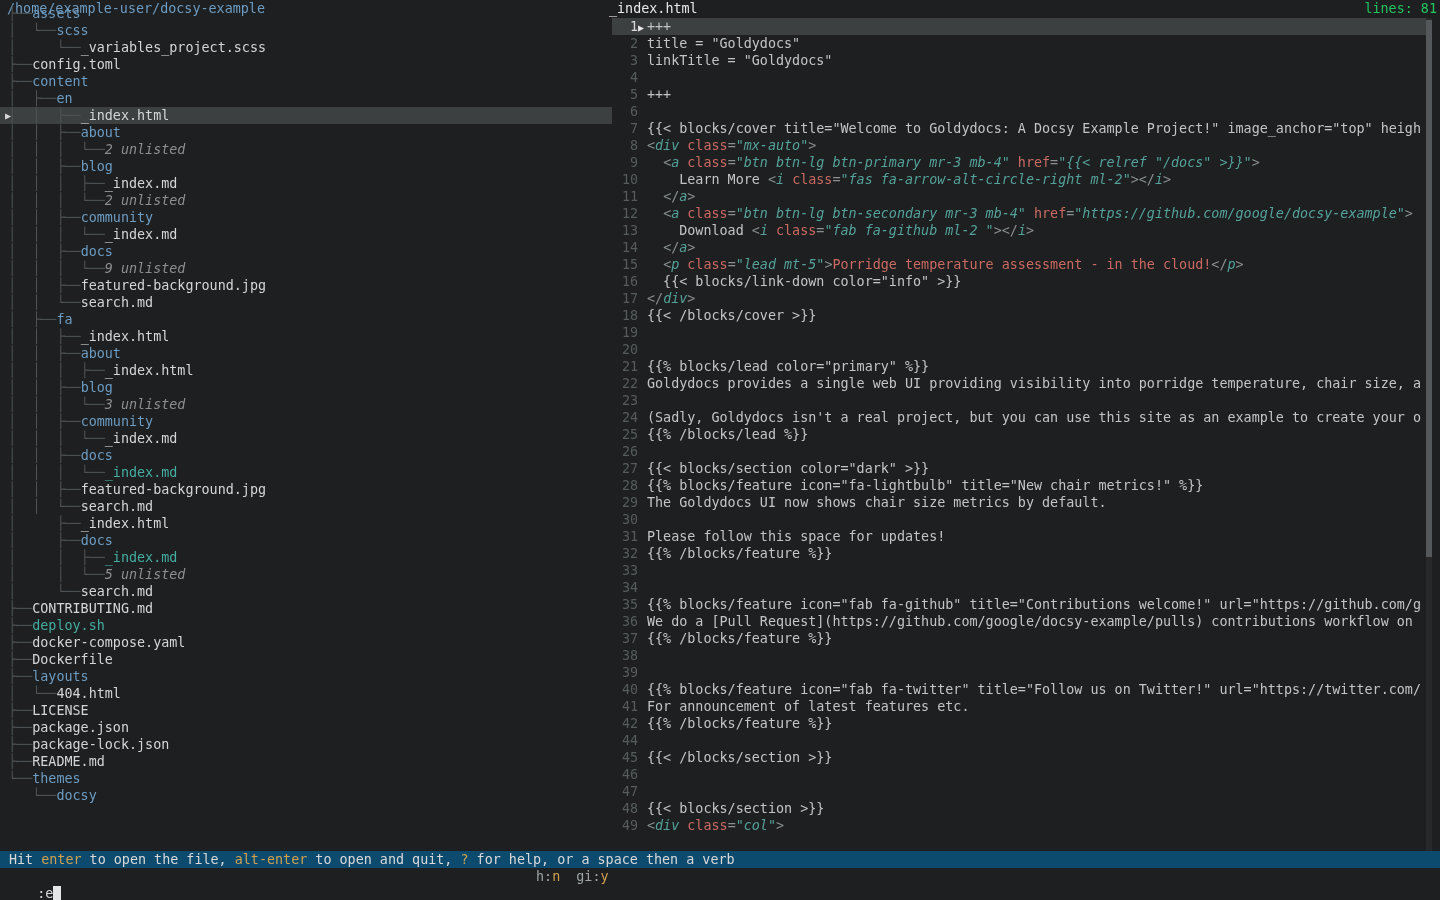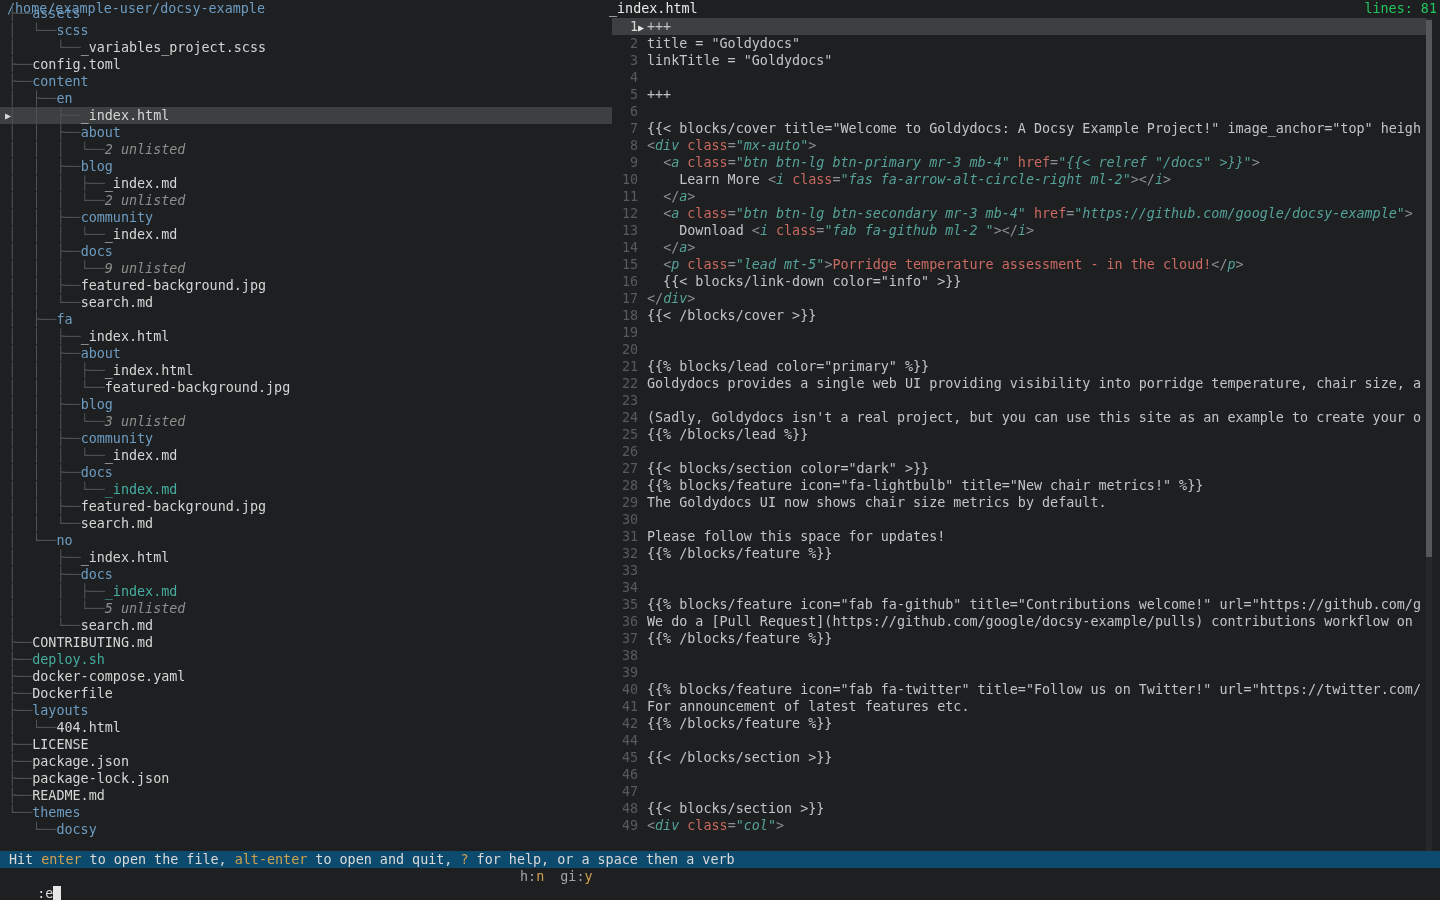--- a/index.html
+++ b/index.html
@@ -33,21 +33,21 @@
   .s-g{color:#8b9193;}
   
   .sbar{position:absolute;top:18px;left:1426px;width:6px;height:833px;background:#26282a;}
   .sthumb{position:absolute;top:2px;left:0;width:6px;height:537px;background:#55585a;}
   
   .status{position:absolute;top:851px;left:0;width:1440px;height:17px;line-height:17px;background:#0c4a6e;color:#d9d9d9;white-space:pre;padding-left:9px;box-sizing:border-box;}
   .key{color:#cfa14e;}
   
   .cmdline{position:absolute;top:868px;left:0;width:1440px;height:17px;line-height:17px;color:#d9d9d9;white-space:pre;padding-left:5px;box-sizing:border-box;}
   .cursor{display:inline-block;width:8px;height:14px;background:#e6e6e6;vertical-align:-2px;}
-  .hints{position:absolute;left:520px;top:0;white-space:pre;}
+  .hints{position:absolute;left:536px;top:0;white-space:pre;}
   .hlabel{color:#9fa4a5;}
   .hval{color:#cfa14e;}
 </style>
 </head>
 <body>
 
 <div class="screen">
 
   <div class="hdr">
     <span class="path">/home/example-user/docsy-example</span>
@@ -71,30 +71,28 @@
       <div class="trow"><span class="tprefix"> │  │  ├──</span><span class="tname dir">community</span></div>
       <div class="trow"><span class="tprefix"> │  │  │  └──</span><span class="tname file">_index.md</span></div>
       <div class="trow"><span class="tprefix"> │  │  ├──</span><span class="tname dir">docs</span></div>
       <div class="trow"><span class="tprefix"> │  │  │  └──</span><span class="tname unlisted">9 unlisted</span></div>
       <div class="trow"><span class="tprefix"> │  │  ├──</span><span class="tname file">featured-background.jpg</span></div>
       <div class="trow"><span class="tprefix"> │  │  └──</span><span class="tname file">search.md</span></div>
       <div class="trow"><span class="tprefix"> │  ├──</span><span class="tname dir">fa</span></div>
       <div class="trow"><span class="tprefix"> │  │  ├──</span><span class="tname file">_index.html</span></div>
       <div class="trow"><span class="tprefix"> │  │  ├──</span><span class="tname dir">about</span></div>
       <div class="trow"><span class="tprefix"> │  │  │  ├──</span><span class="tname file">_index.html</span></div>
-      <div class="trow"><span class="tprefix"> │  │  │  └──</span><span class="tname file">featured-background.jpg</span></div>
       <div class="trow"><span class="tprefix"> │  │  ├──</span><span class="tname dir">blog</span></div>
       <div class="trow"><span class="tprefix"> │  │  │  └──</span><span class="tname unlisted">3 unlisted</span></div>
       <div class="trow"><span class="tprefix"> │  │  ├──</span><span class="tname dir">community</span></div>
       <div class="trow"><span class="tprefix"> │  │  │  └──</span><span class="tname file">_index.md</span></div>
       <div class="trow"><span class="tprefix"> │  │  ├──</span><span class="tname dir">docs</span></div>
       <div class="trow"><span class="tprefix"> │  │  │  └──</span><span class="tname exec">_index.md</span></div>
       <div class="trow"><span class="tprefix"> │  │  ├──</span><span class="tname file">featured-background.jpg</span></div>
       <div class="trow"><span class="tprefix"> │  │  └──</span><span class="tname file">search.md</span></div>
-      <div class="trow"><span class="tprefix"> │  └──</span><span class="tname dir">no</span></div>
       <div class="trow"><span class="tprefix"> │     ├──</span><span class="tname file">_index.html</span></div>
       <div class="trow"><span class="tprefix"> │     ├──</span><span class="tname dir">docs</span></div>
       <div class="trow"><span class="tprefix"> │     │  ├──</span><span class="tname exec">_index.md</span></div>
       <div class="trow"><span class="tprefix"> │     │  └──</span><span class="tname unlisted">5 unlisted</span></div>
       <div class="trow"><span class="tprefix"> │     └──</span><span class="tname file">search.md</span></div>
       <div class="trow"><span class="tprefix"> ├──</span><span class="tname file">CONTRIBUTING.md</span></div>
       <div class="trow"><span class="tprefix"> ├──</span><span class="tname exec">deploy.sh</span></div>
       <div class="trow"><span class="tprefix"> ├──</span><span class="tname file">docker-compose.yaml</span></div>
       <div class="trow"><span class="tprefix"> ├──</span><span class="tname file">Dockerfile</span></div>
       <div class="trow"><span class="tprefix"> ├──</span><span class="tname dir">layouts</span></div>

